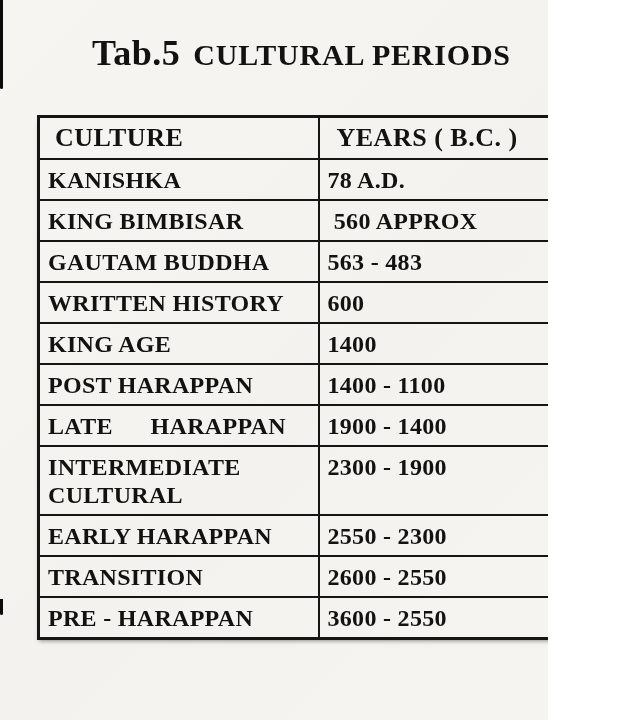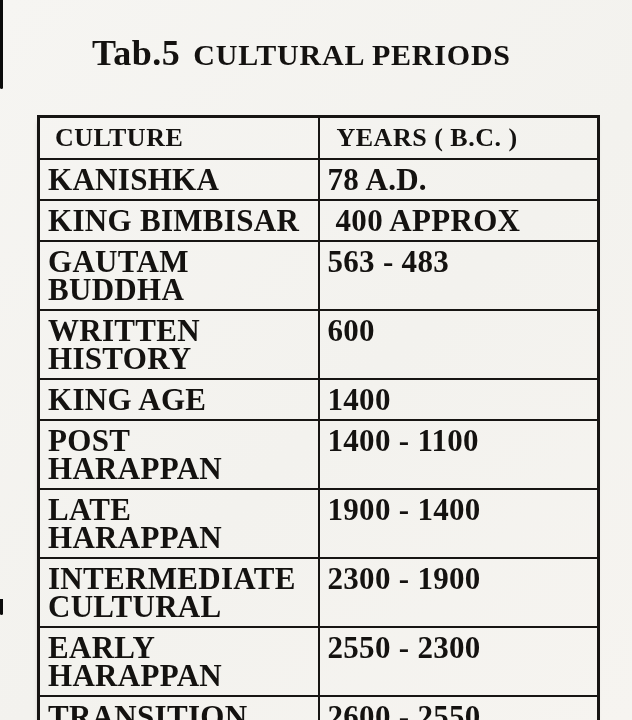--- a/index.html
+++ b/index.html
@@ -1,21 +1,21 @@
 <!DOCTYPE html>
 <html><head>
 <meta charset="utf-8">
 <style>
   html, body {
     margin: 0;
     padding: 0;
   }
   .sheet {
     position: relative;
-    width: 632px;
+    width: 548px;
     height: 720px;
     background: linear-gradient(135deg, #f6f5f2 0%, #f3f2ee 55%, #f6f4f0 100%);
     overflow: hidden;
     font-family: "Liberation Serif", serif;
     color: #141210;
   }
   .artifact {
     position: absolute;
     background: #0b0b0b;
   }
@@ -67,21 +67,21 @@
     font-size: 26px;
     font-weight: bold;
     text-align: left;
     padding: 5px 6px 5px 15px;
     line-height: 30px;
     letter-spacing: 0.5px;
     white-space: pre-wrap;
   }
   th.years-col { padding-left: 17px; margin-left: 36px; }
   td {
-    font-size: 31px;
+    font-size: 24px;
     font-weight: bold;
     vertical-align: top;
     padding: 6px 18px 5px 8px;
     line-height: 28px;
     letter-spacing: 0.3px;
     white-space: pre-wrap;
     border-radius: 11px;
   }
 </style>
 </head>
@@ -107,21 +107,21 @@
         <th class="years-col">YEARS ( B.C. )</th>
       </tr>
     </thead>
     <tbody>
         <tr>
       <td class="culture-cell">KANISHKA</td>
       <td class="years-cell">78 A.D.</td>
     </tr>
         <tr>
       <td class="culture-cell">KING BIMBISAR</td>
-      <td class="years-cell"> 400 APPROX</td>
+      <td class="years-cell"> 560 APPROX</td>
     </tr>
         <tr>
       <td class="culture-cell">GAUTAM BUDDHA</td>
       <td class="years-cell">563 - 483</td>
     </tr>
         <tr>
       <td class="culture-cell">WRITTEN HISTORY</td>
       <td class="years-cell">600</td>
     </tr>
         <tr>
@@ -142,16 +142,20 @@
       <td class="years-cell">2300 - 1900</td>
     </tr>
         <tr>
       <td class="culture-cell">EARLY HARAPPAN</td>
       <td class="years-cell">2550 - 2300</td>
     </tr>
         <tr>
       <td class="culture-cell">TRANSITION</td>
       <td class="years-cell">2600 - 2550</td>
     </tr>
+        <tr>
+      <td class="culture-cell">PRE - HARAPPAN</td>
+      <td class="years-cell">3600 - 2550</td>
+    </tr>
       </tbody>
   </table>
 
 </div>
 
 </body></html>

